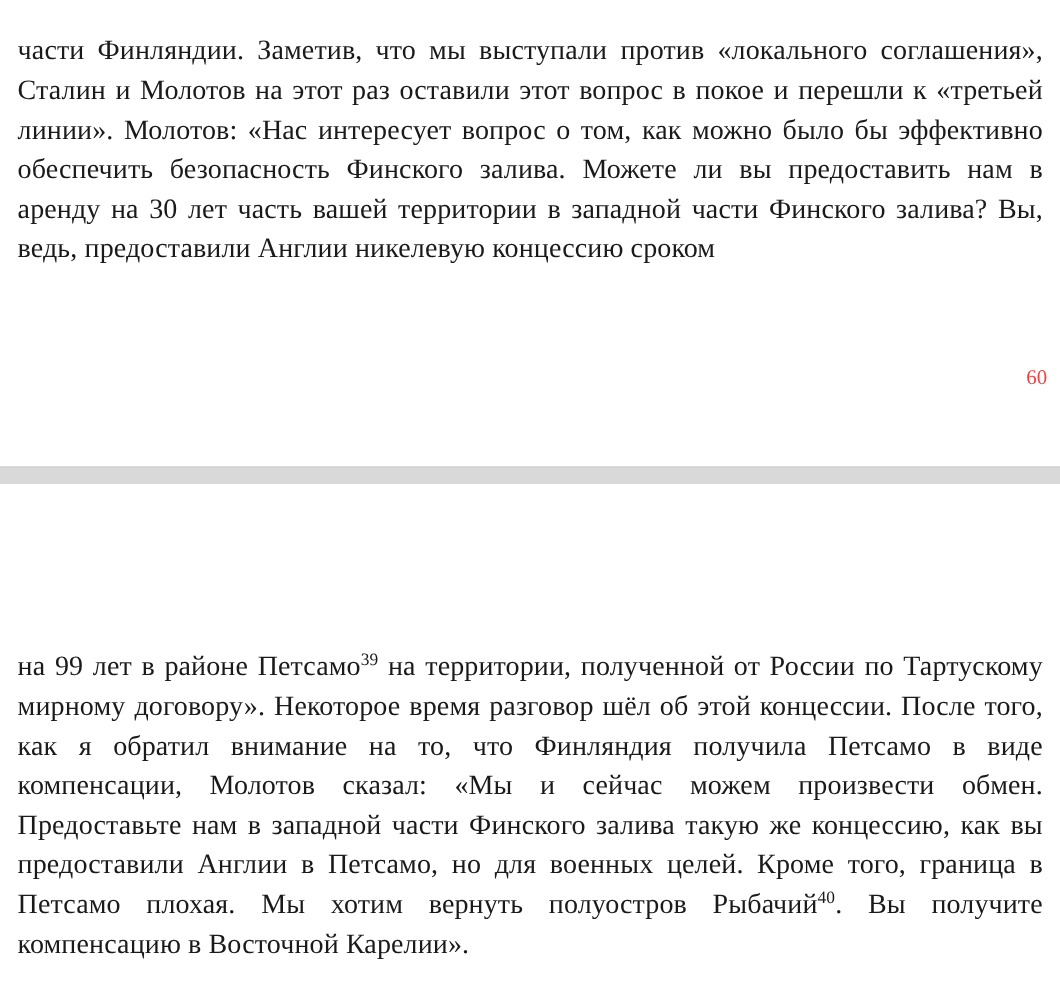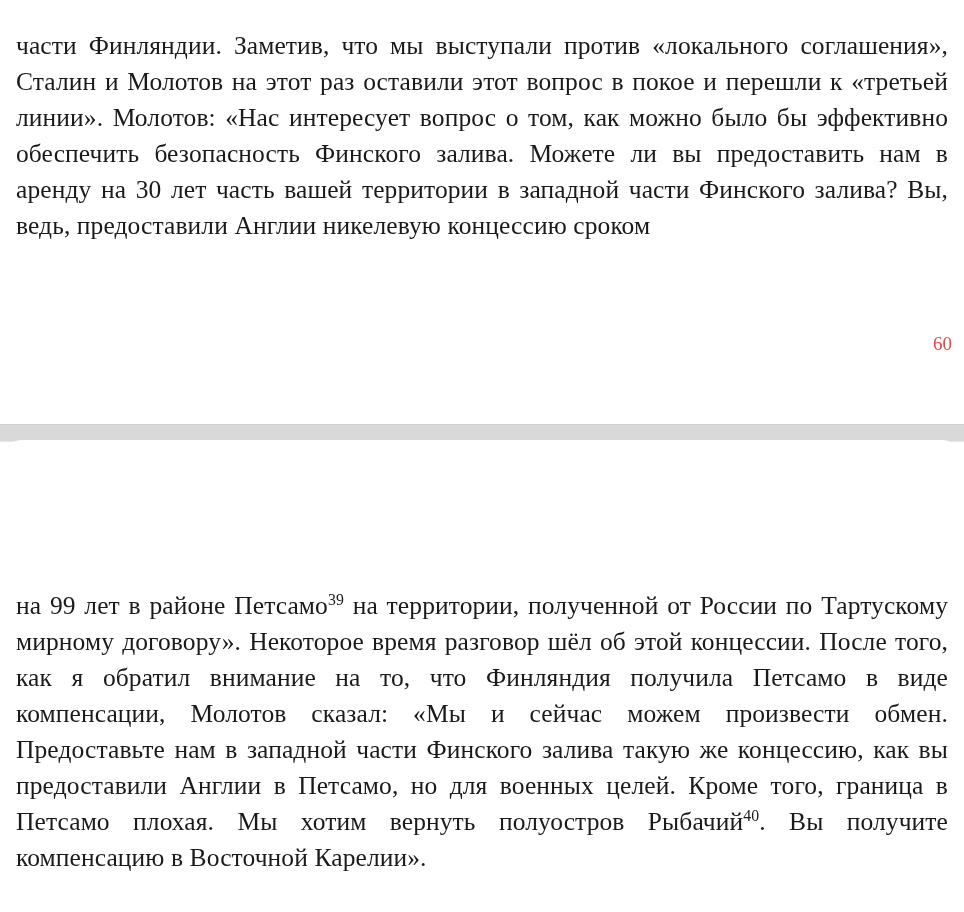--- a/index.html
+++ b/index.html
@@ -31,21 +31,20 @@
     top: 0;
     width: 964px;
     height: 424px;
   }
   .page-bottom {
     position: absolute;
     left: 0;
     top: 440px;
     width: 964px;
     height: 472px;
-    border-radius: 22px;
   }
   .page-gap {
     position: absolute;
     left: 0;
     top: 424px;
     width: 964px;
     height: 16px;
     background: #d9d9d9;
     border-top: 1px solid #cfcfcf;
     border-bottom: 1px solid #e8e8e8;

